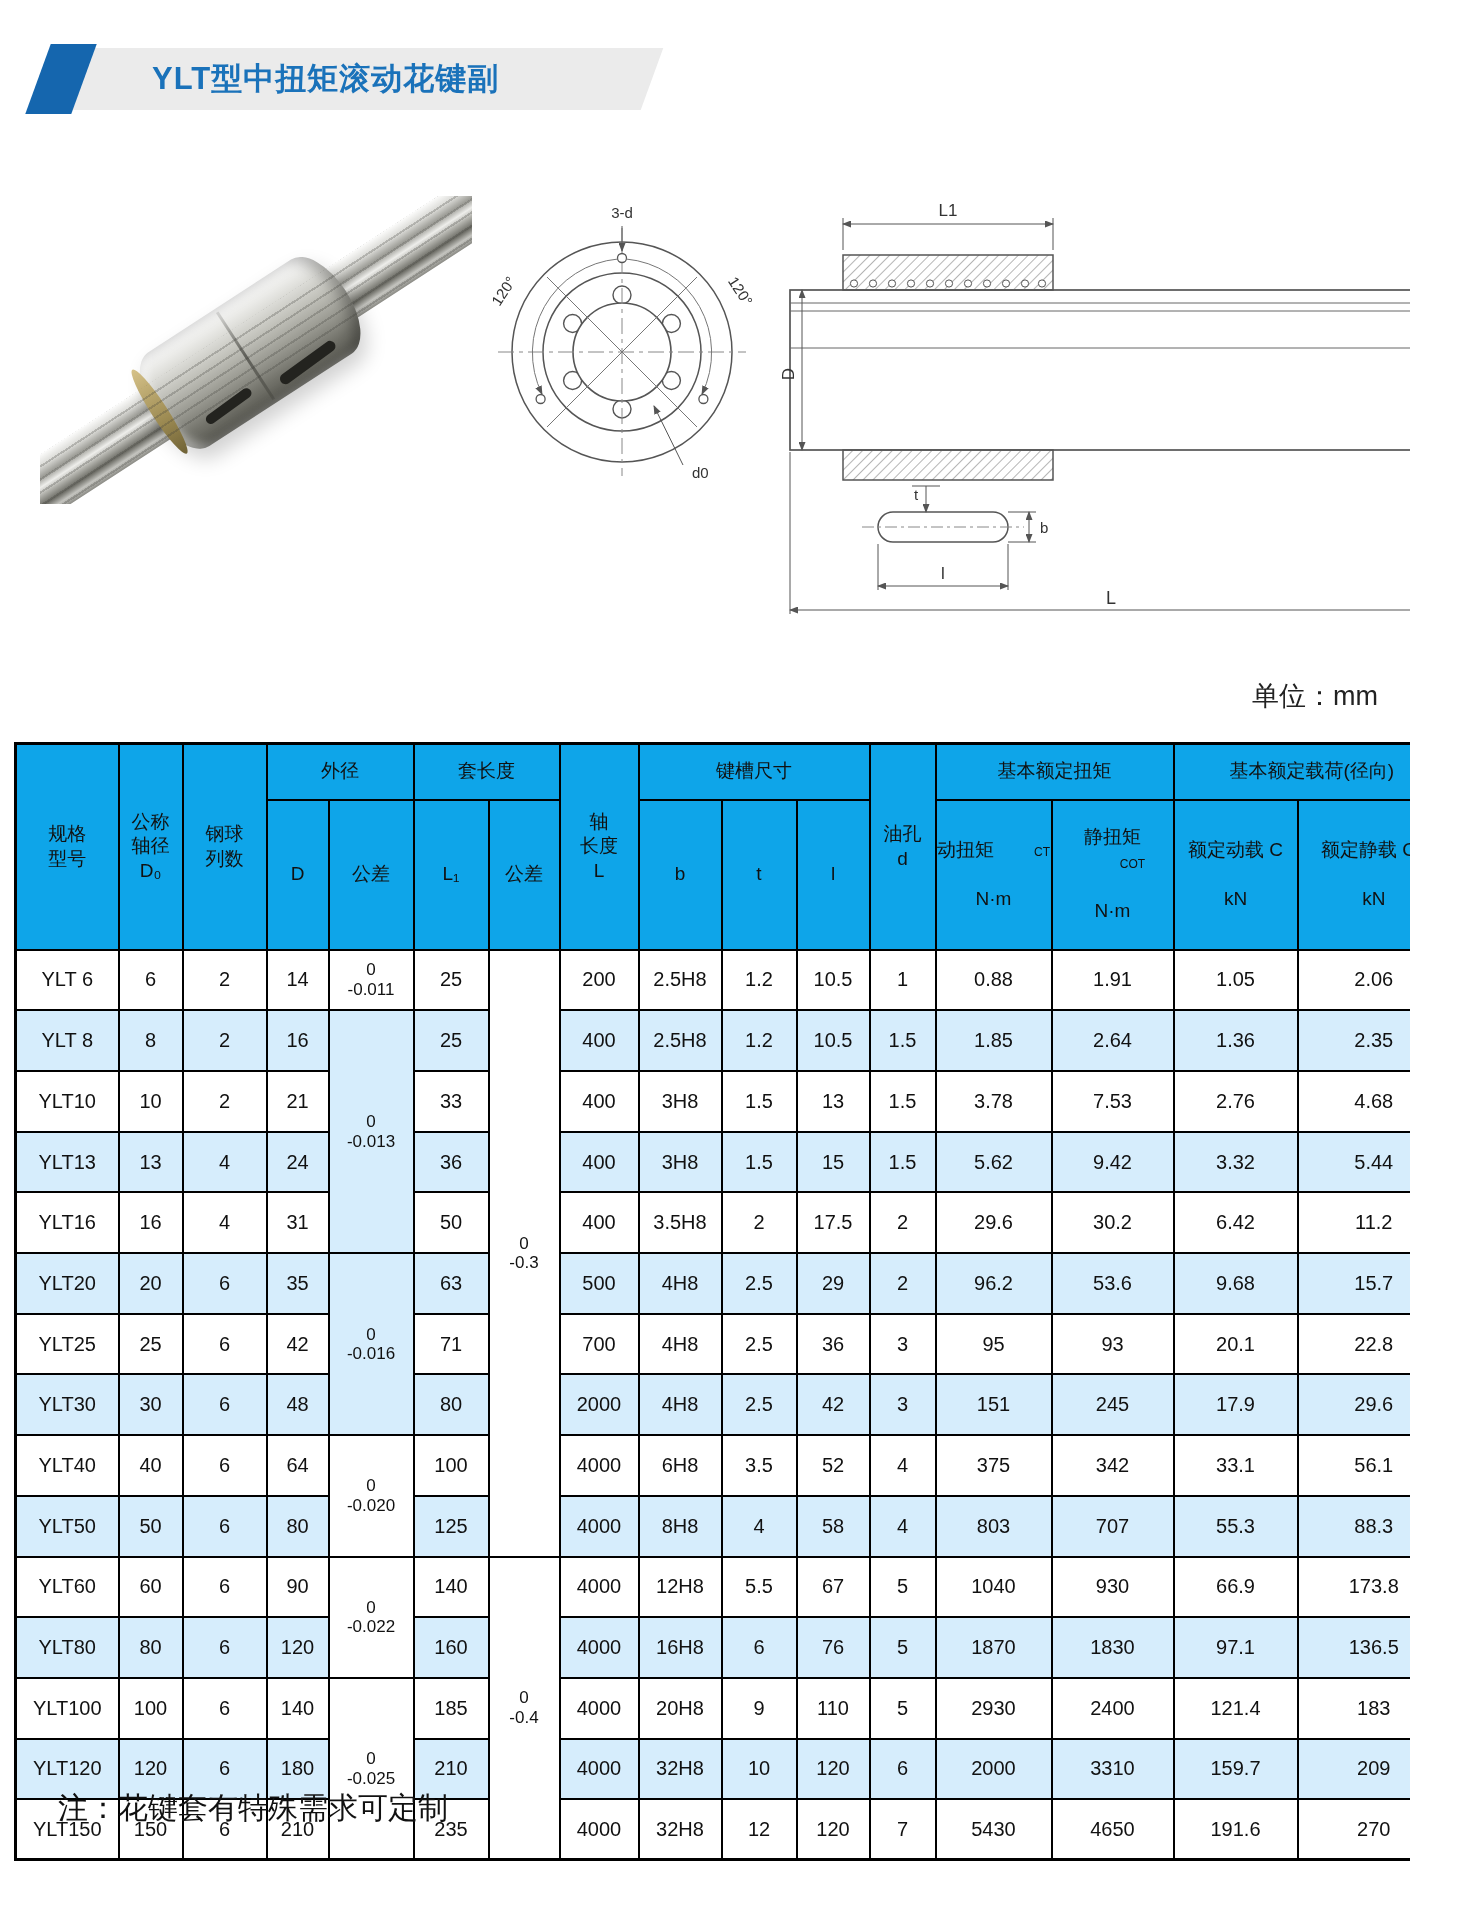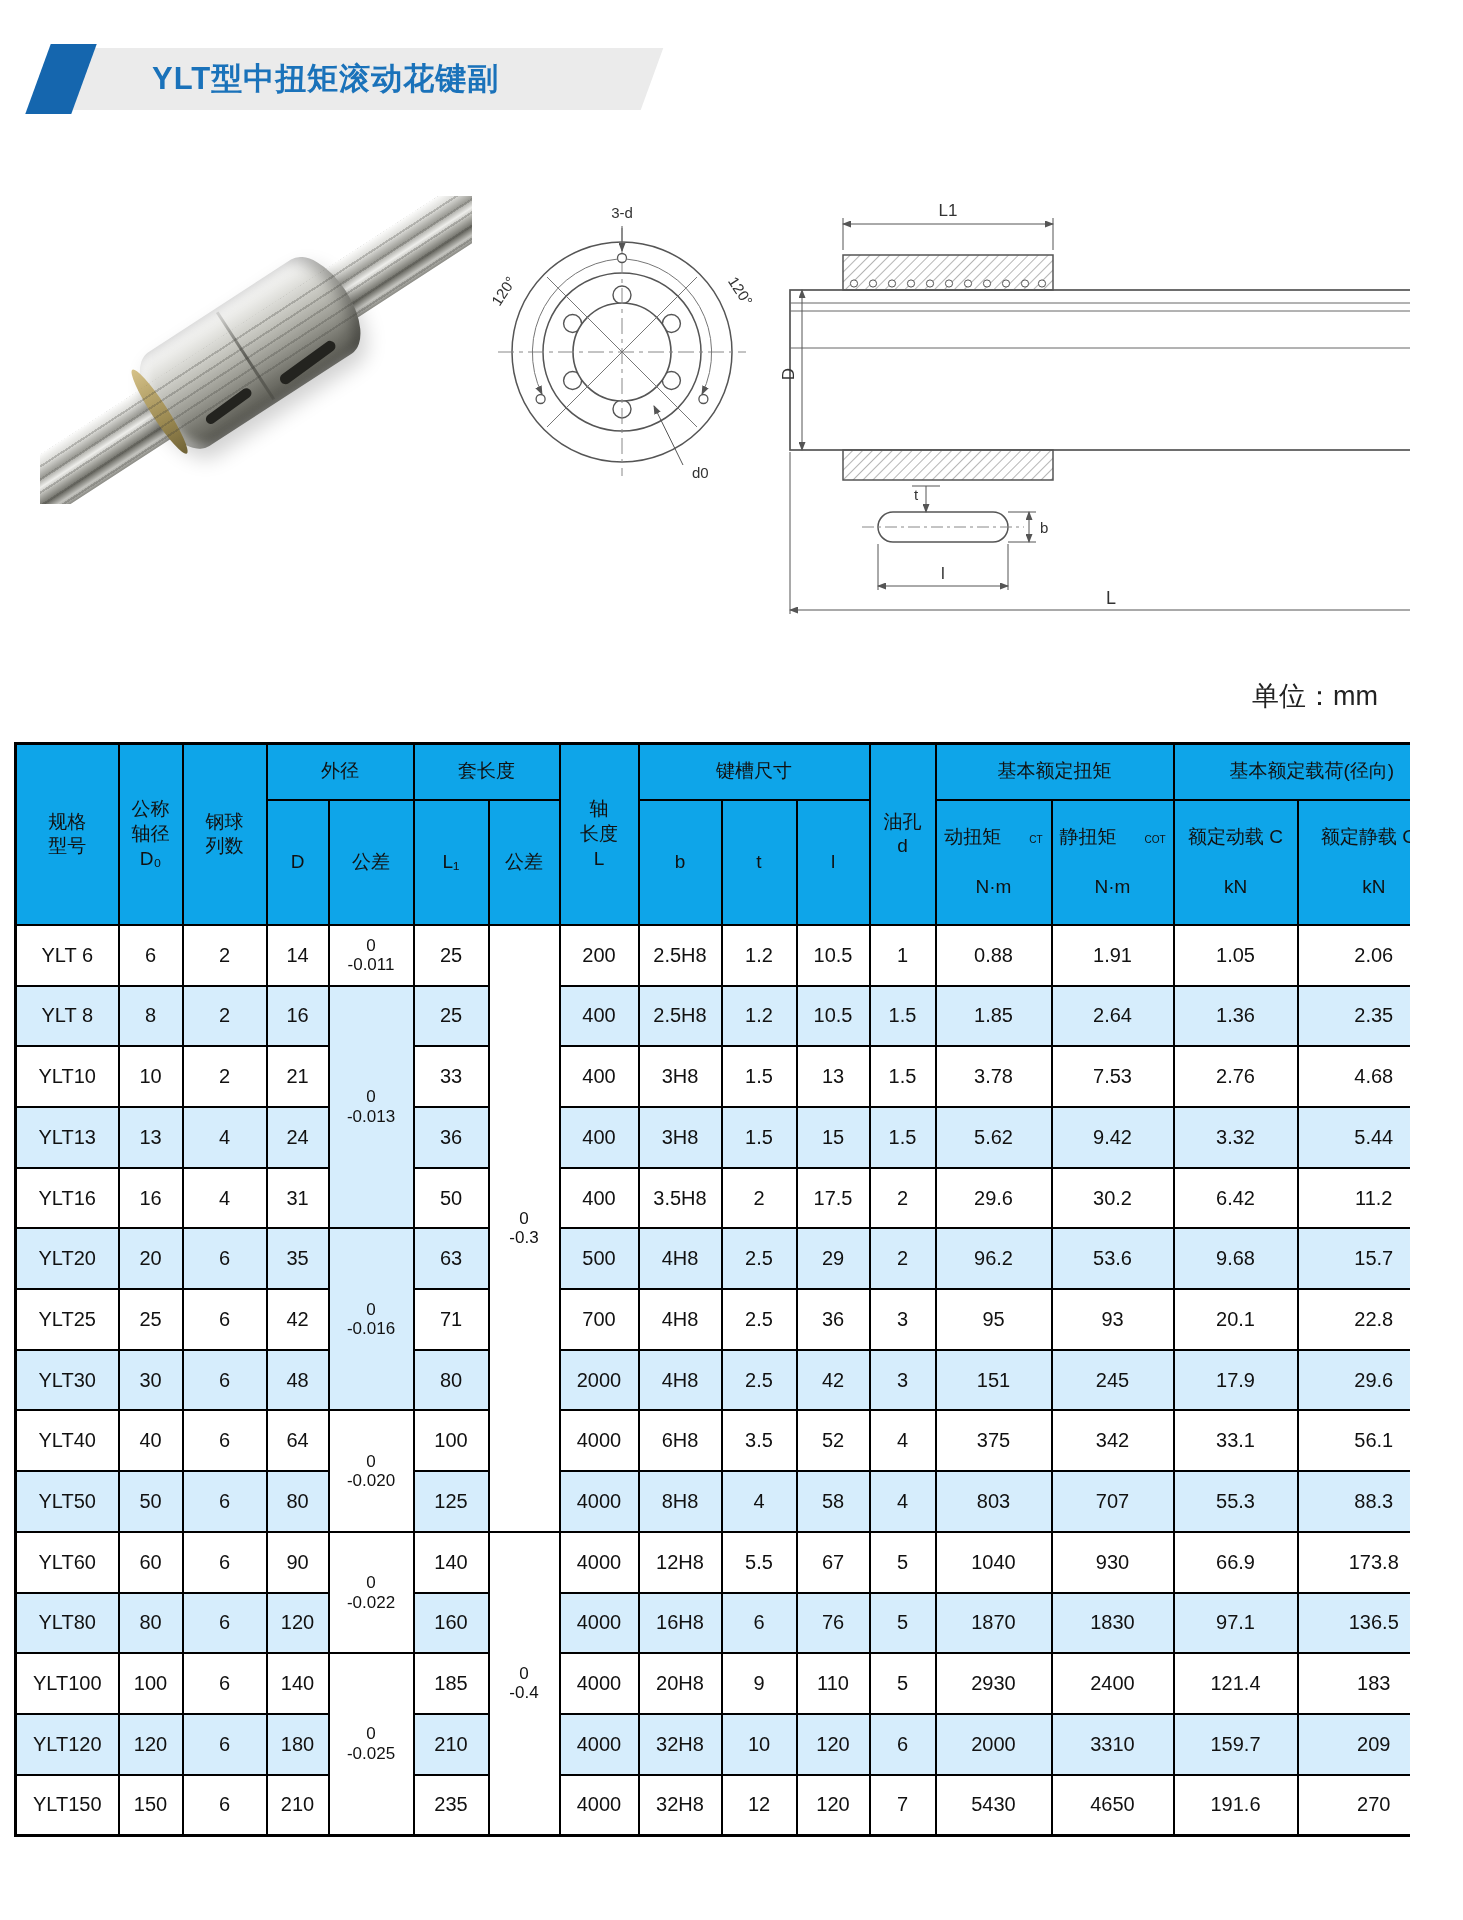--- a/index.html
+++ b/index.html
@@ -49,21 +49,21 @@
               table-layout:fixed;background:#fff;border:3px solid #000;}
   #spec-table th,#spec-table td{border:2px solid #000;text-align:center;vertical-align:middle;
               padding:0;overflow:hidden;}
   #spec-table thead th{background:#0ea5e9;font-weight:normal;font-size:19px;line-height:1.3;
               white-space:pre-line;color:#111;}
   tr.h1{height:56px;} tr.h2{height:57px;}
   #spec-table tbody tr{height:60.7px;}
   #spec-table tbody td{font-size:20px;white-space:pre-line;background:#fff;}
   #spec-table tbody tr.alt td{background:#d6edfc;}
   #spec-table tbody td.tol{background:#fff;font-size:17px;line-height:1.15;}
-  .tiny{font-size:10px;margin-left:0;padding-left:28px;}
+  .tiny{font-size:12px;margin-left:12px;padding-left:28px;}
 </style>
 </head>
 <body>
 
 <div class="page">
 
   <div class="banner"></div>
   <div class="logo"></div>
   <div class="page-title">YLT型中扭矩滚动花键副</div>
 
@@ -514,14 +514,15 @@
           <td>120</td>
           <td>7</td>
           <td>5430</td>
           <td>4650</td>
           <td>191.6</td>
           <td>270</td>
         </tr>
       </tbody>
   </table>
 
+  <div class="footnote">注：花键套有特殊需求可定制</div>
 
 </div>
 
 </body></html>

